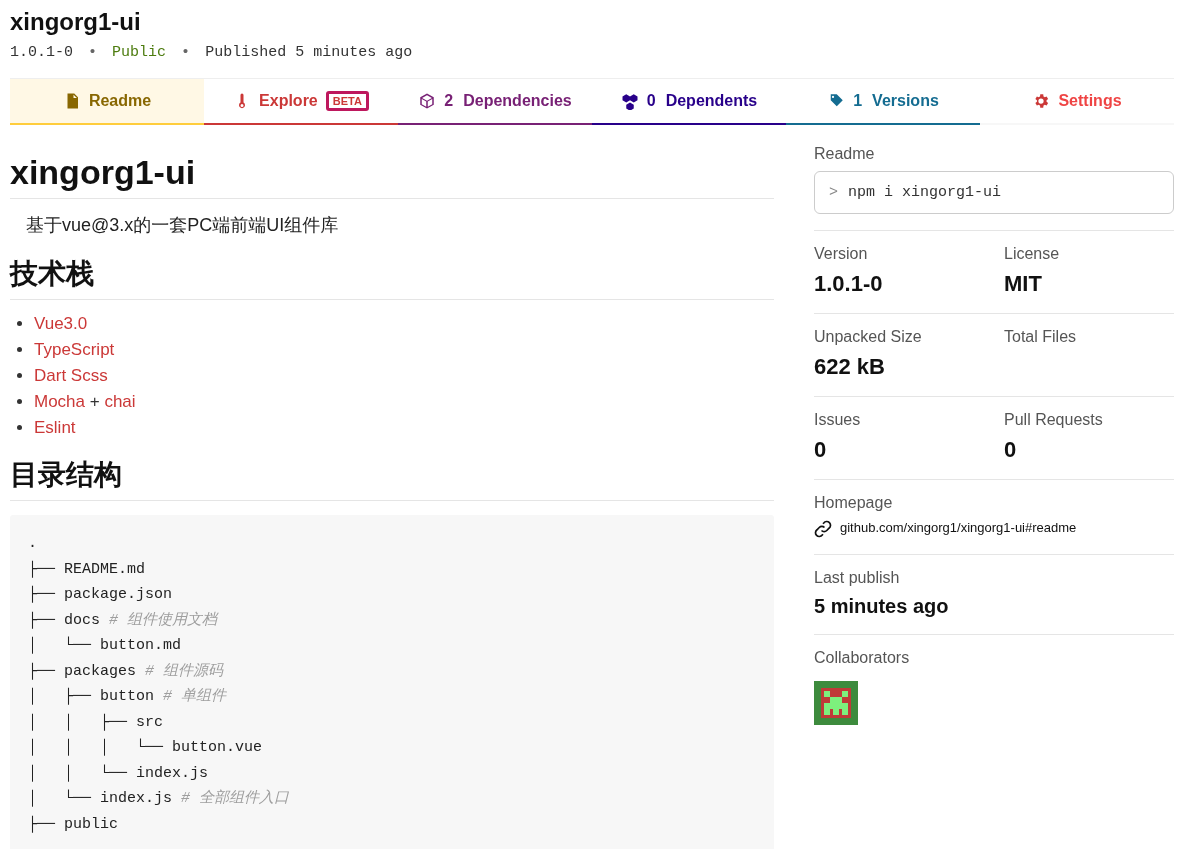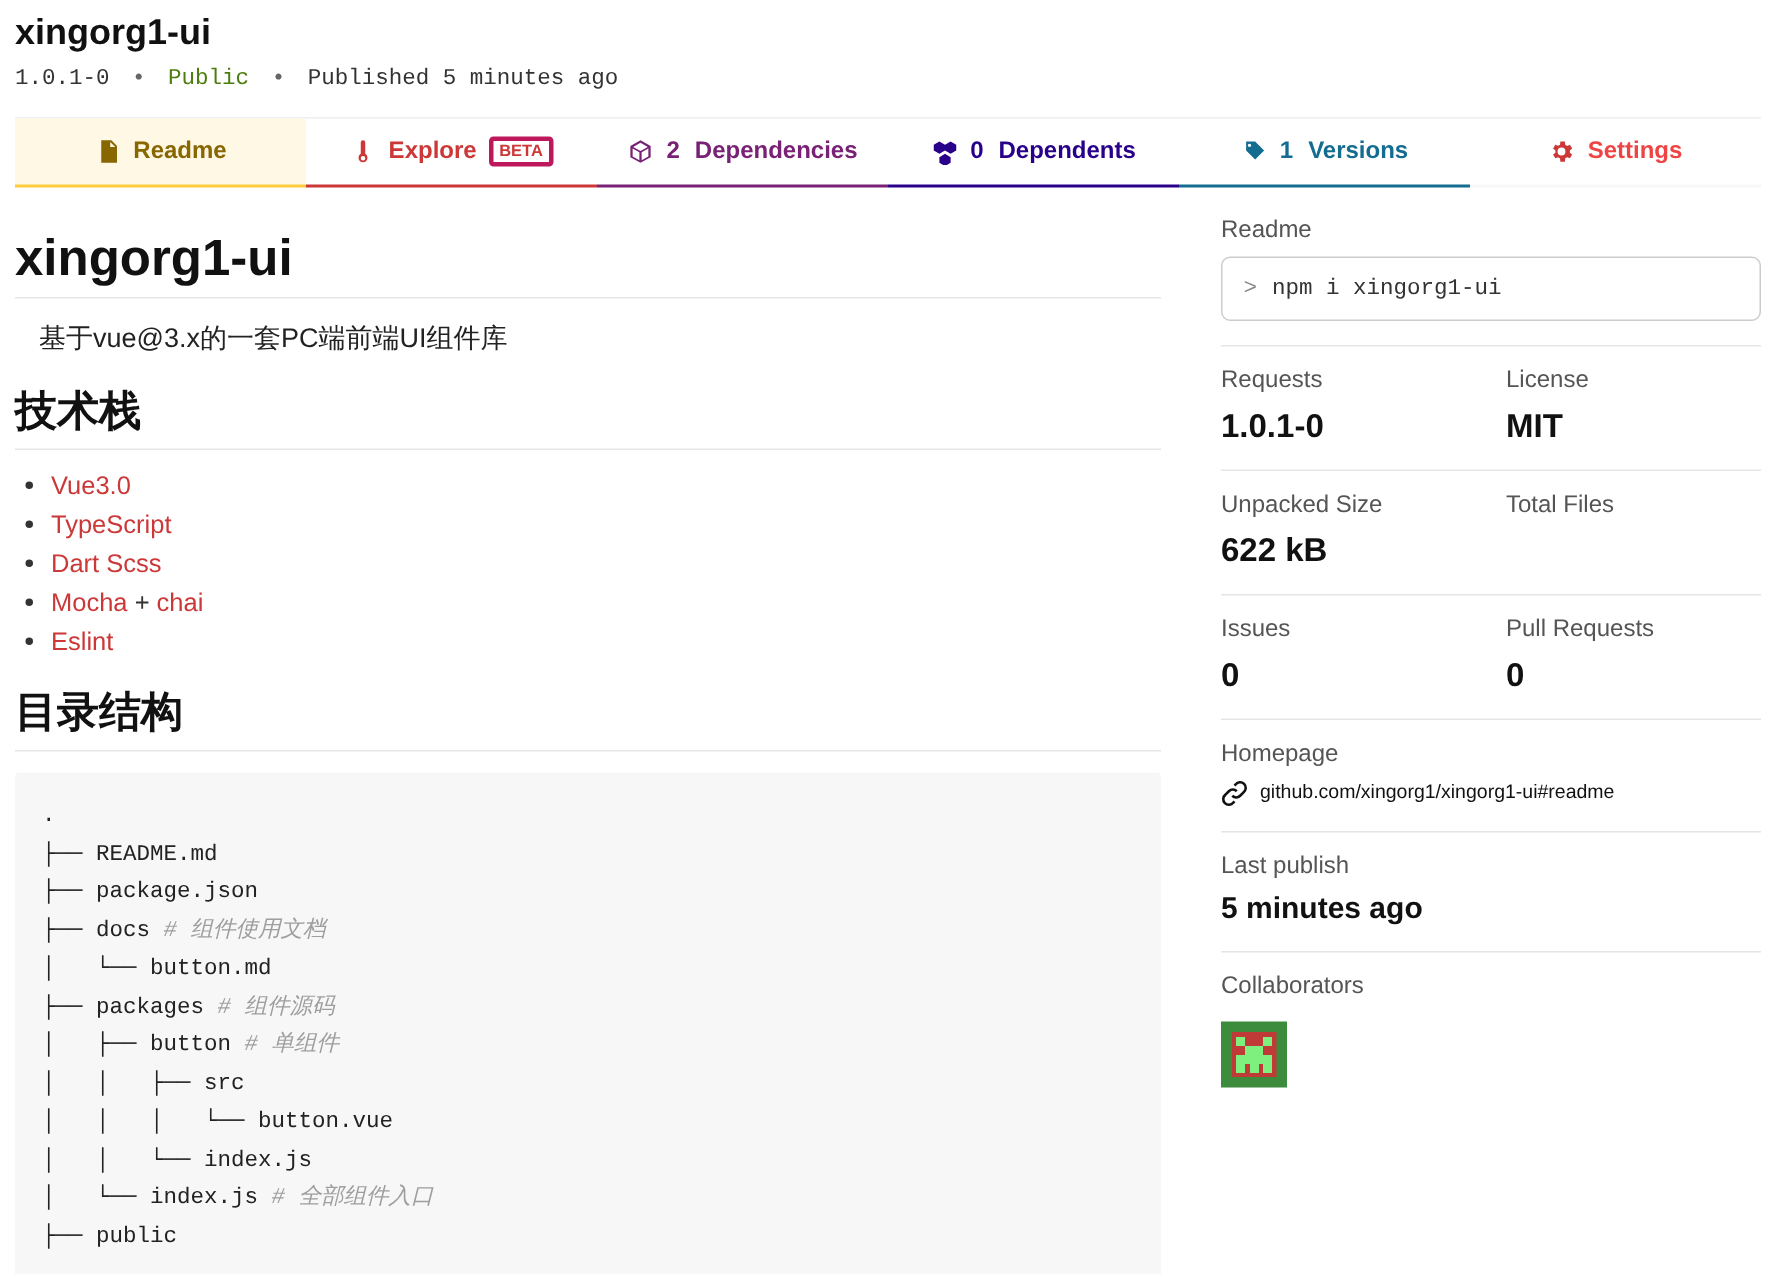--- a/index.html
+++ b/index.html
@@ -211,21 +211,21 @@
         <div class="side-label">Readme</div>
         <div class="install-box">
           <span class="install-prompt">&gt;</span>
           <span>npm i xingorg1-ui</span>
         </div>
       </div>
 
       <div class="side-section">
         <div class="side-grid">
           <div class="side-col">
-            <div class="side-label">Requests</div>
+            <div class="side-label">Version</div>
             <div class="side-value-lg">1.0.1-0</div>
           </div>
           <div class="side-col">
             <div class="side-label">License</div>
             <div class="side-value-lg">MIT</div>
           </div>
         </div>
       </div>
 
       <div class="side-section">

